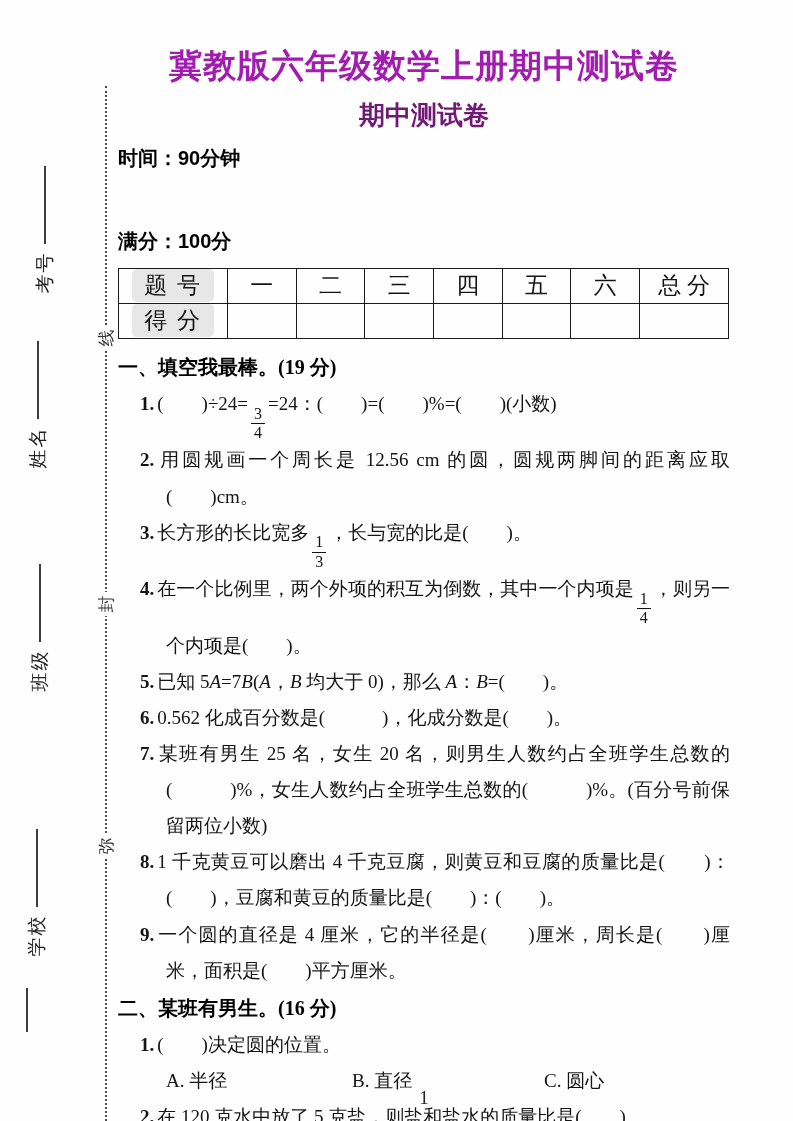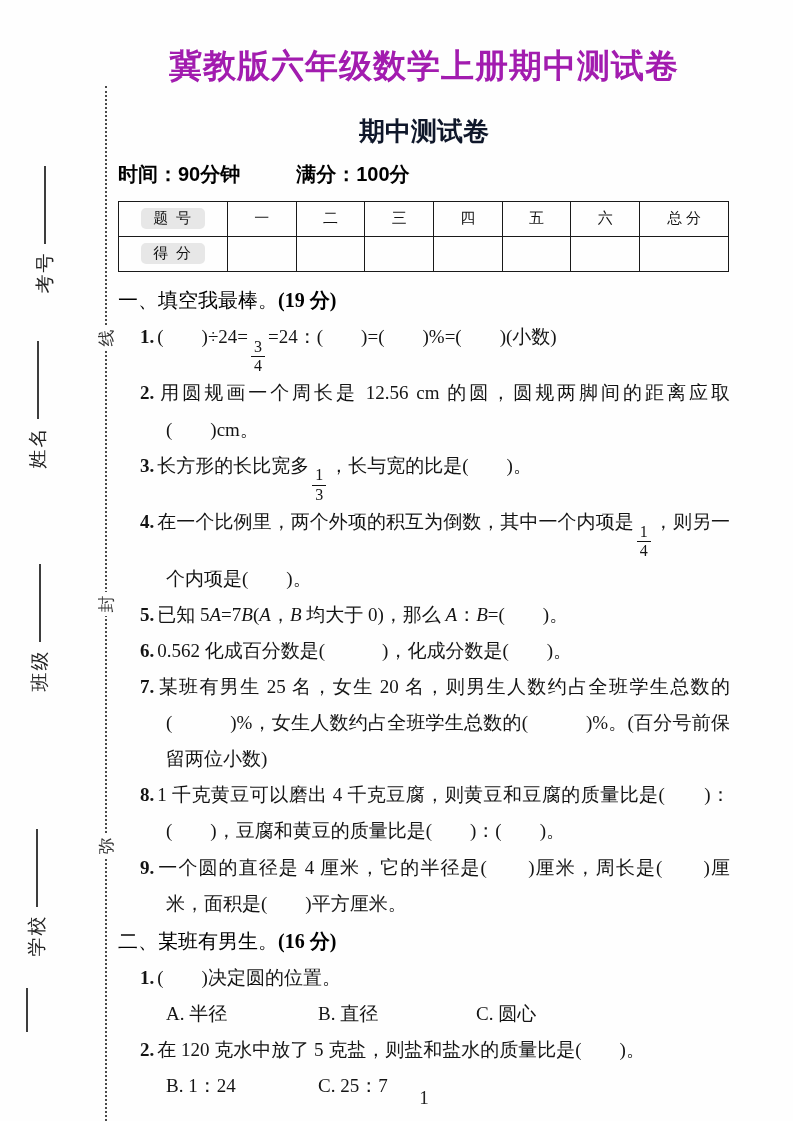--- a/index.html
+++ b/index.html
@@ -30,70 +30,70 @@
   .side-label-line{display:inline-block;width:78px;height:2px;background:#3d3d3d;}
   .side-line-extra{position:absolute;left:26px;top:988px;width:2px;height:44px;background:#3d3d3d;}
   
   .content{position:absolute;left:118px;top:0;width:612px;}
   .title{
     margin-top:48px;text-align:center;
     font-family:"Liberation Sans","DejaVu Sans",sans-serif;
     font-weight:bold;font-size:33px;line-height:1.1;letter-spacing:1px;color:#a21caf;
   }
   .subtitle{
-    margin-top:33px;text-align:center;
+    margin-top:17px;text-align:center;
     font-family:"Liberation Sans","DejaVu Sans",sans-serif;
-    font-weight:bold;font-size:26px;line-height:1.1;color:#0f172a;
+    font-weight:bold;font-size:26px;line-height:1.1;color:#701a75;
   }
   .info-line{
     margin-top:15px;display:flex;gap:56px;
     font-family:"Liberation Sans","DejaVu Sans",sans-serif;
-    font-weight:bold;font-size:20px;color:#000;
+    font-weight:bold;font-size:20px;color:#000;flex-direction:column;
   }
   
   table.score{
     margin-top:13px;border-collapse:collapse;width:611px;table-layout:fixed;
-    font-size:15px;
+    font-size:23px;
   }
   table.score td{
     border:1.8px solid #1a1a1a;height:34px;text-align:center;vertical-align:middle;
     padding:0;
   }
   td.head-col{width:108px;}
   td.sum-col{width:88px;}
   .pill{
     display:inline-block;background:#e7e7e7;border-radius:5px;
     padding:1px 12px;letter-spacing:2px;
   }
   
   .sections{margin-top:9px;}
   .sec-heading{
     font-size:20px;line-height:1.9;color:#000;
   }
   .sec-heading .main{
-    font-family:"Liberation Sans","DejaVu Sans",sans-serif;font-weight:normal;
+    font-family:"Liberation Sans","DejaVu Sans",sans-serif;font-weight:bold;
   }
   .sec-heading .score{font-weight:bold;}
   .q{
     font-size:19px;line-height:1.9;
     padding-left:48px;text-indent:-26px;
     text-align:justify;
   }
   .qnum{font-weight:bold;margin-right:3px;}
   .em{font-style:italic;}
   .frac{
     display:inline-flex;flex-direction:column;align-items:center;
     vertical-align:-0.55em;line-height:1.15;font-size:16px;
     margin:0 3px;text-indent:0;
   }
   .frac .fden{border-top:1.8px solid #111;padding:0 3px;}
   .frac .fnum{padding:0 3px;}
   .options{
     display:grid;grid-template-columns:152px 158px 1fr;
-    margin-left:48px;font-size:19px;line-height:1.9;
+    margin-left:48px;font-size:19px;line-height:1.9;gap:34px;
   }
   
   .footer{
     position:absolute;left:118px;width:612px;bottom:12px;
     text-align:center;font-size:19px;color:#222;
   }
 </style>
 </head>
 <body>
 

